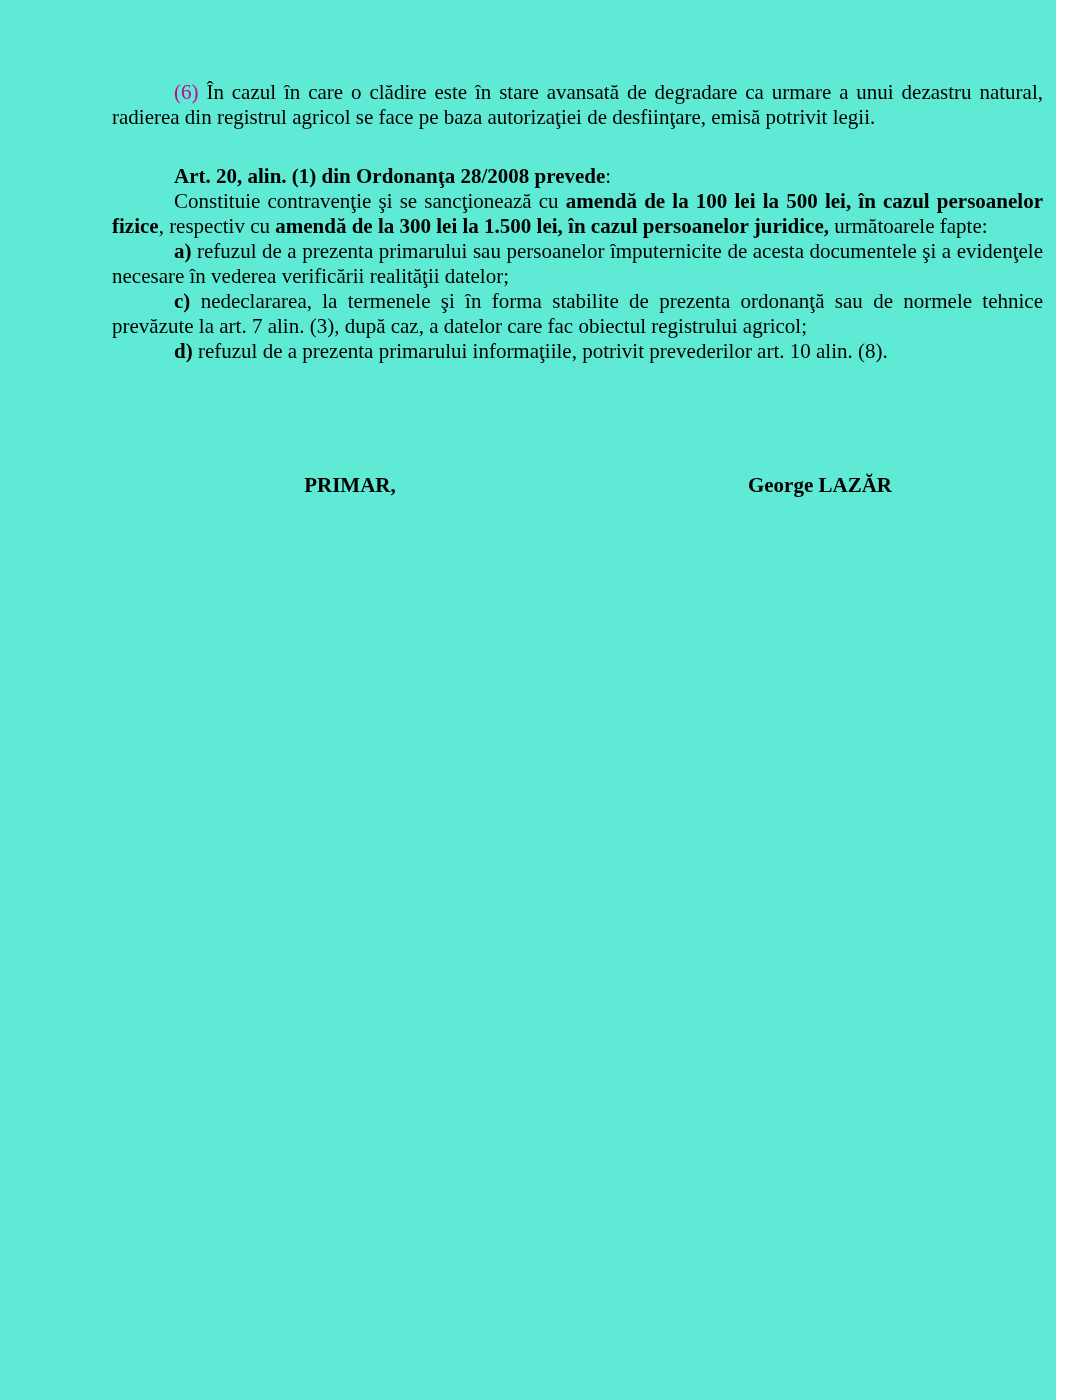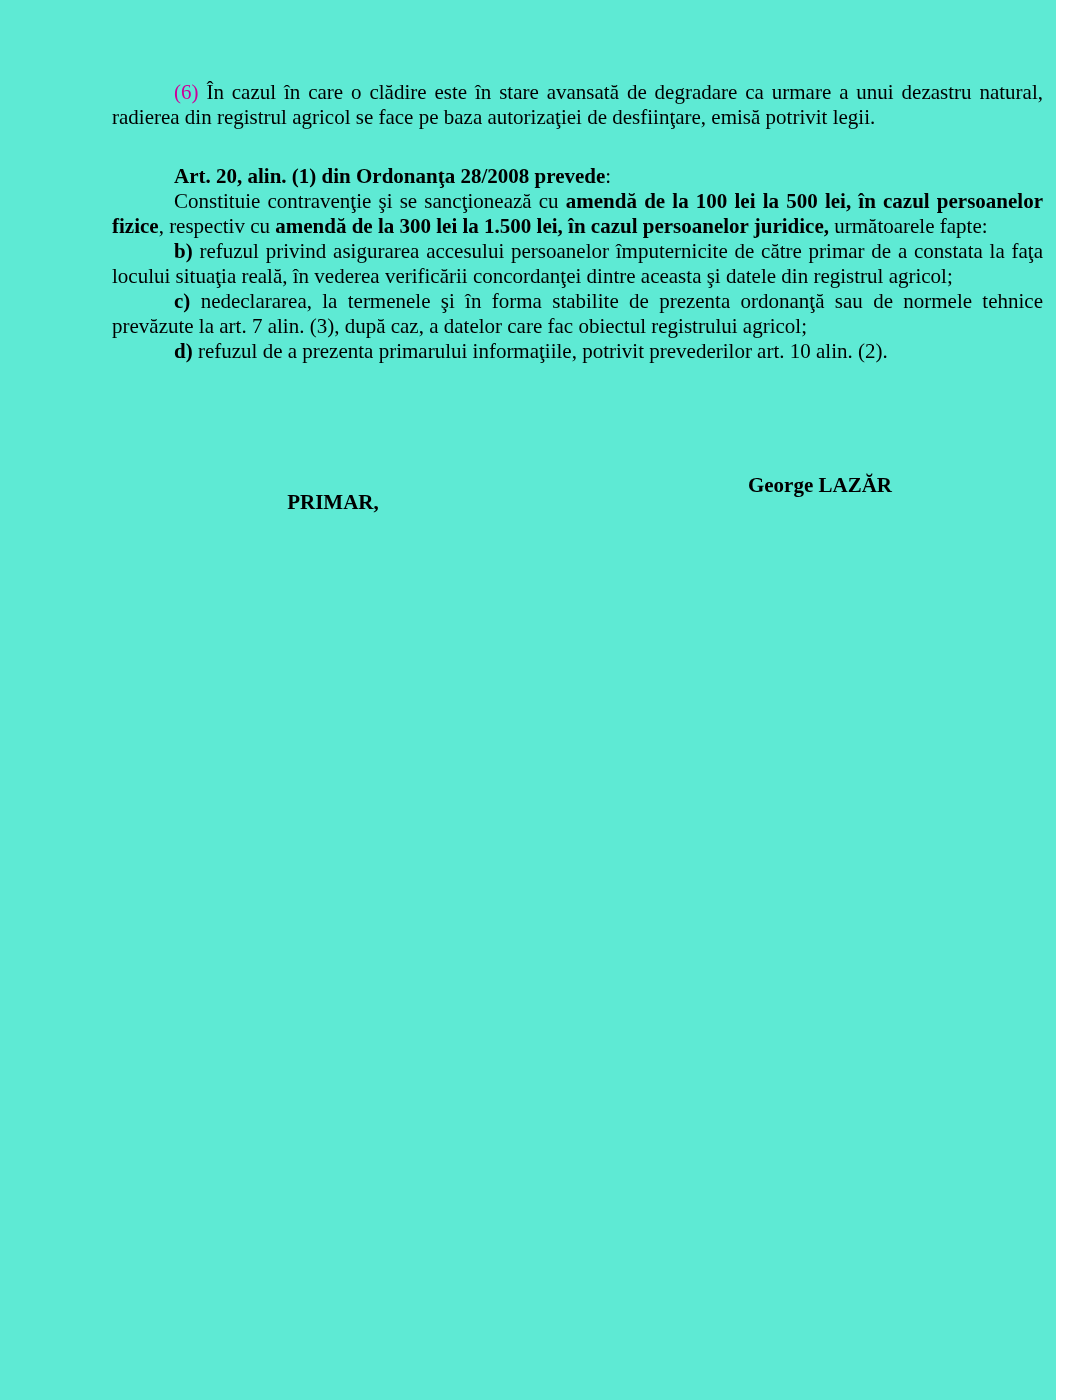--- a/index.html
+++ b/index.html
@@ -39,42 +39,42 @@
     width: 1082px;
     height: 56px;
   }
   .sig-block {
     position: absolute;
     top: 0;
     text-align: center;
     font-weight: bold;
     line-height: 25px;
   }
-  .sig-left  { left: 183px; width: 300px; margin-top: 17px; }
+  .sig-left  { left: 200px; width: 300px; }
   .sig-right { left: 650px; width: 340px; }
   .sig-title, .sig-name { display: block; }
 </style>
 </head>
 <body>
 
 <div class="page">
   <div class="content">
 
     <p class="para"><span style="color: rgb(204, 0, 153);">(6)</span><span> În cazul în care o clădire este în stare avansată de degradare ca urmare a unui dezastru natural, radierea din registrul agricol se face pe baza autorizaţiei de desfiinţare, emisă potrivit legii.</span></p>
 
     <p class="para para-gap"><span style="font-weight: bold;">Art. 20, alin. (1) din Ordonanţa 28/2008 prevede</span><span>:</span></p>
 
     <p class="para"><span>Constituie contravenţie şi se sancţionează cu </span><span style="font-weight: bold;">amendă de la 100 lei la 500 lei, în cazul persoanelor fizice</span><span>, respectiv cu </span><span style="font-weight: bold;">amendă de la 300 lei la 1.500 lei, în cazul persoanelor juridice,</span><span> următoarele fapte:</span></p>
 
+    <p class="para"><span style="font-weight: bold;">a)</span><span> refuzul de a prezenta primarului sau persoanelor împuternicite de acesta documentele şi a evidenţele necesare în vederea verificării realităţii datelor;</span></p>
 
-    <p class="para"><span style="font-weight: bold;">b)</span><span> refuzul privind asigurarea accesului persoanelor împuternicite de către primar de a constata la faţa locului situaţia reală, în vederea verificării concordanţei dintre aceasta şi datele din registrul agricol;</span></p>
 
     <p class="para"><span style="font-weight: bold;">c)</span><span> nedeclararea, la termenele şi în forma stabilite de prezenta ordonanţă sau de normele tehnice prevăzute la art. 7 alin. (3), după caz, a datelor care fac obiectul registrului agricol;</span></p>
 
-    <p class="para"><span style="font-weight: bold;">d)</span><span> refuzul de a prezenta primarului informaţiile, potrivit prevederilor art. 10 alin. (2).</span></p>
+    <p class="para"><span style="font-weight: bold;">d)</span><span> refuzul de a prezenta primarului informaţiile, potrivit prevederilor art. 10 alin. (8).</span></p>
 
   </div>
 
   <div class="signatures">
     <div class="sig-block sig-left">
       <span class="sig-title">PRIMAR,</span>
     </div>
     <div class="sig-block sig-right">
       <span class="sig-name">George LAZĂR</span>
     </div>

